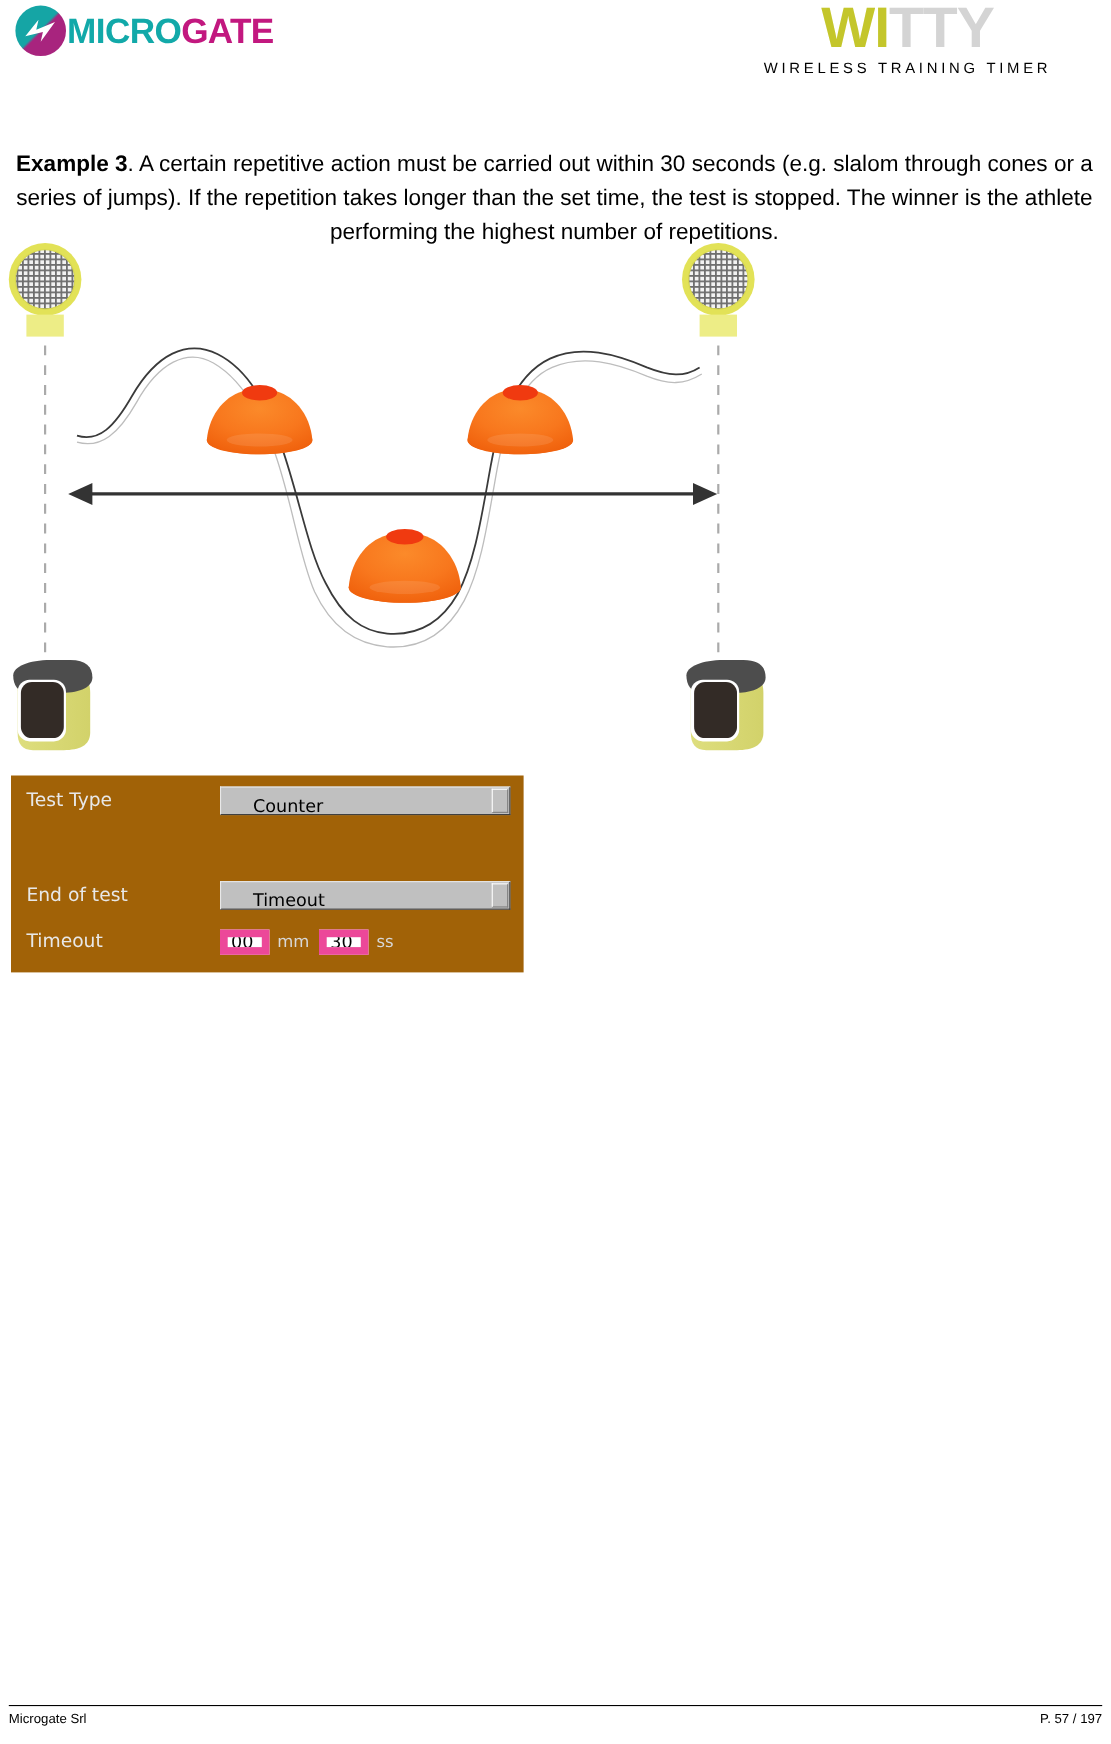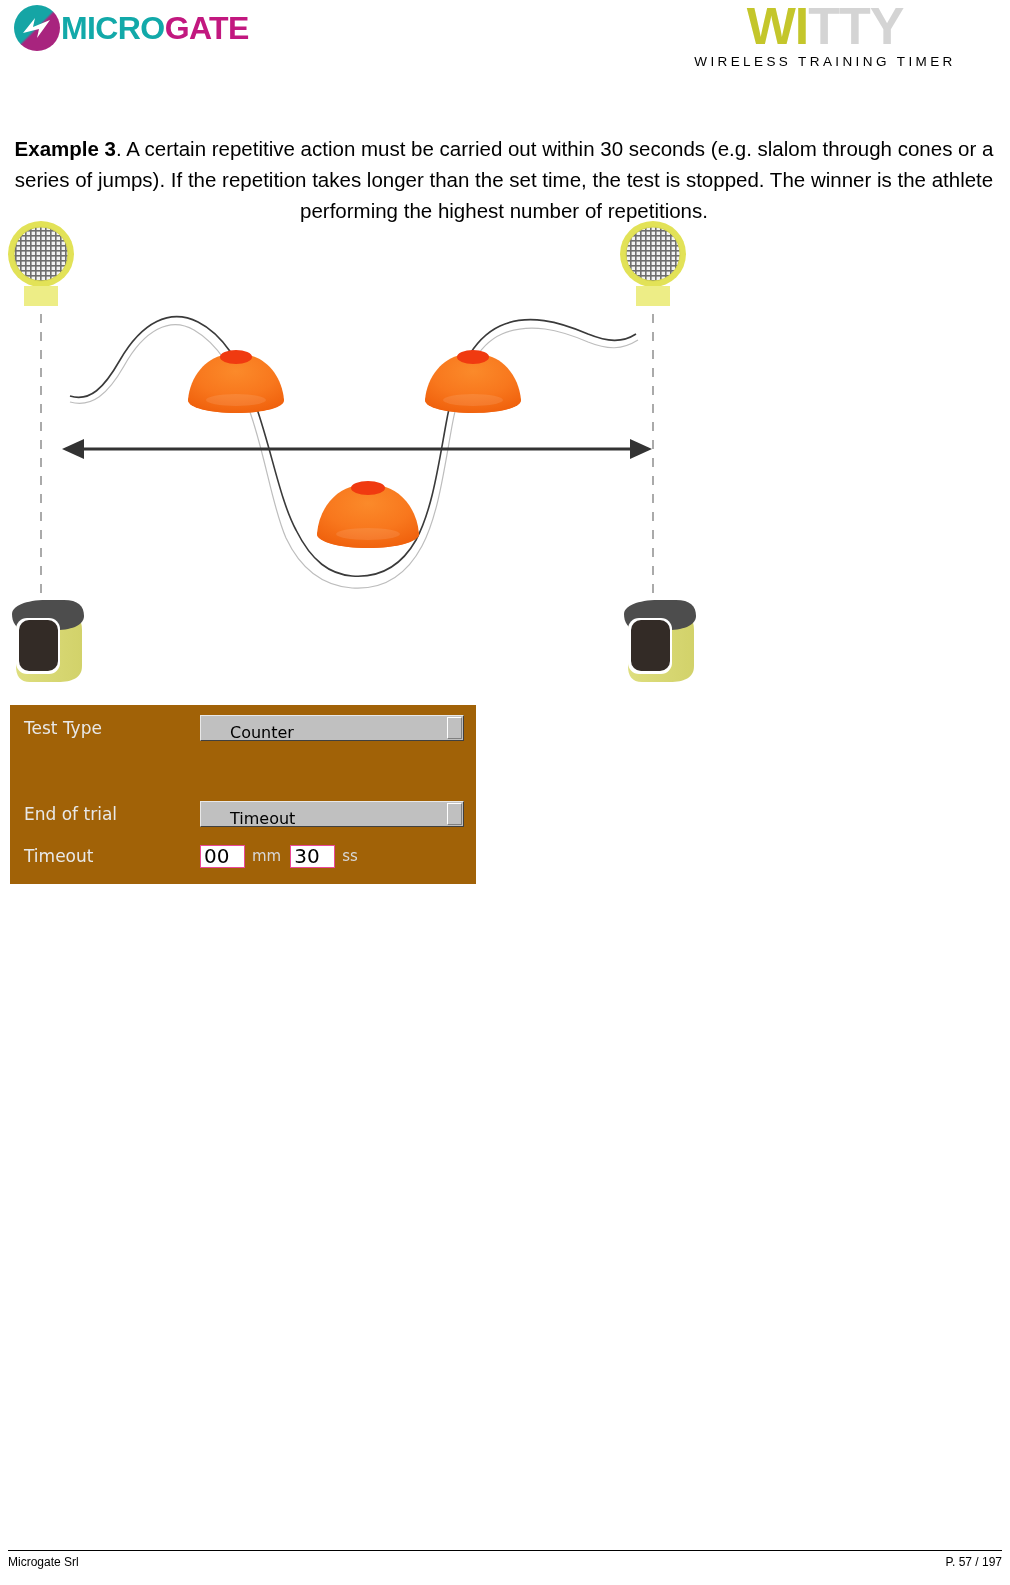--- a/index.html
+++ b/index.html
@@ -153,23 +153,23 @@
   .timeout-group {
     position: absolute;
     left: 190px; top: 1px;
     height: 28px;
     display: flex;
     align-items: center;
   }
   .num-input {
     width: 45px; height: 23px;
     background: #ffffff;
-    border: 1px solid #ec4899;
+    border: 7px solid #ec4899;
     box-sizing: border-box;
-    font-size: 20px;
+    font-size: 16px;
     line-height: 21px;
     color: #000;
     padding-left: 3px;
     font-family: "DejaVu Sans", sans-serif;
   }
   .unit-label {
     color: #d8d8d8;
     font-size: 15px;
     margin: 0 9px 0 7px;
   }
@@ -336,21 +336,21 @@
   <div class="setting-row" style="top:8px;">
     <div class="setting-label">Test Type</div>
     <div class="setting-dropdown">
       <span class="dd-value">Counter</span>
       <span class="dd-button"></span>
     </div>
   </div>
 
 
   <div class="setting-row" style="top:94px;">
-    <div class="setting-label">End of trial</div>
+    <div class="setting-label">End of test</div>
     <div class="setting-dropdown">
       <span class="dd-value">Timeout</span>
       <span class="dd-button"></span>
     </div>
   </div>
 
   <div class="setting-row" style="top:136px;">
     <div class="setting-label">Timeout</div>
     <div class="timeout-group">
       <input class="num-input" type="text" value="00" style="">

